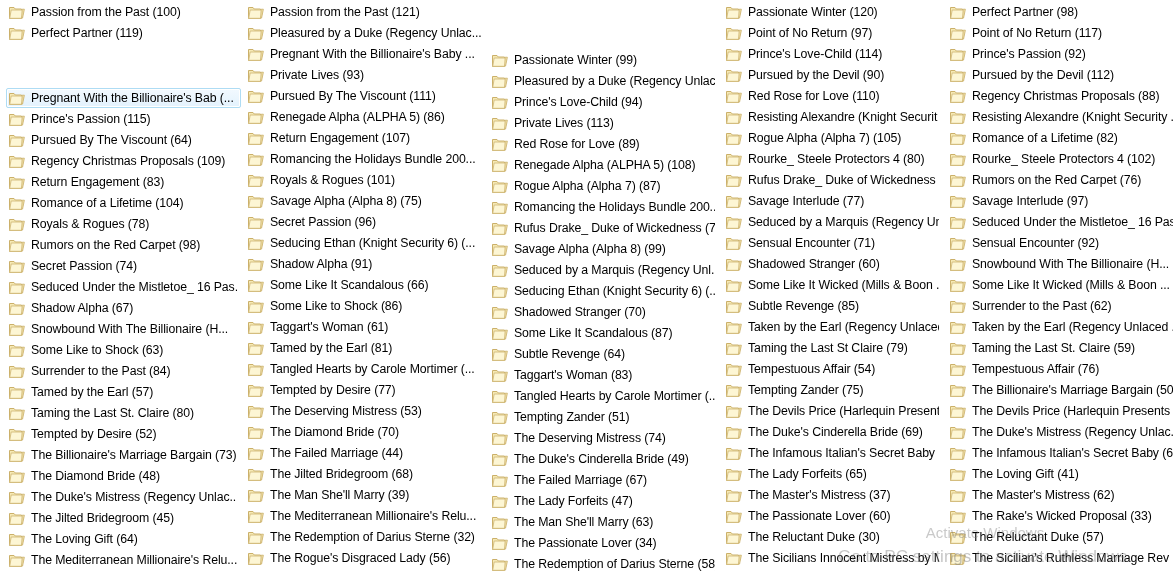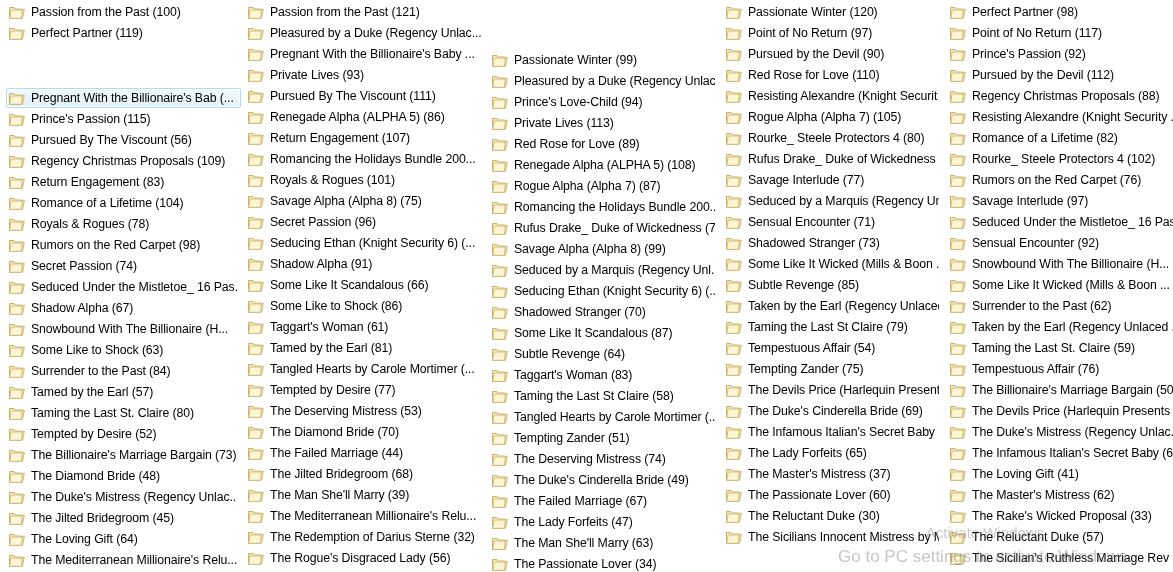--- a/index.html
+++ b/index.html
@@ -148,21 +148,21 @@
         <span class="file-label">Prince's Passion (115)</span>
       </div>
       <div class="file-item">
         <span class="folder-icon">
           <svg width="16" height="15" viewBox="0 0 16 15" xmlns="http://www.w3.org/2000/svg">
             <path d="M0.5 2.5 L0.5 13.5 L12.5 13.5 L12.5 4.0 L6.3 4.0 L5.0 2.5 Z" fill="#f6e9b4" stroke="#cbb06a" stroke-width="1"></path>
             <path d="M2.2 5.0 L14.6 5.0 L12.9 13.3 L0.7 13.3 Z" fill="#fdf6d4" stroke="#d3bb7d" stroke-width="0.9"></path>
             <path d="M13.2 4.2 L15.4 4.2 L13.6 13.0 L12.6 13.0 Z" fill="#efe0a6" stroke="#cdb370" stroke-width="0.8"></path>
           </svg>
         </span>
-        <span class="file-label">Pursued By The Viscount (56)</span>
+        <span class="file-label">Pursued By The Viscount (64)</span>
       </div>
       <div class="file-item">
         <span class="folder-icon">
           <svg width="16" height="15" viewBox="0 0 16 15" xmlns="http://www.w3.org/2000/svg">
             <path d="M0.5 2.5 L0.5 13.5 L12.5 13.5 L12.5 4.0 L6.3 4.0 L5.0 2.5 Z" fill="#f6e9b4" stroke="#cbb06a" stroke-width="1"></path>
             <path d="M2.2 5.0 L14.6 5.0 L12.9 13.3 L0.7 13.3 Z" fill="#fdf6d4" stroke="#d3bb7d" stroke-width="0.9"></path>
             <path d="M13.2 4.2 L15.4 4.2 L13.6 13.0 L12.6 13.0 Z" fill="#efe0a6" stroke="#cdb370" stroke-width="0.8"></path>
           </svg>
         </span>
         <span class="file-label">Regency Christmas Proposals (109)</span>
@@ -802,30 +802,20 @@
         <span class="file-label">Taggart's Woman (83)</span>
       </div>
       <div class="file-item">
         <span class="folder-icon">
           <svg width="16" height="15" viewBox="0 0 16 15" xmlns="http://www.w3.org/2000/svg">
             <path d="M0.5 2.5 L0.5 13.5 L12.5 13.5 L12.5 4.0 L6.3 4.0 L5.0 2.5 Z" fill="#f6e9b4" stroke="#cbb06a" stroke-width="1"></path>
             <path d="M2.2 5.0 L14.6 5.0 L12.9 13.3 L0.7 13.3 Z" fill="#fdf6d4" stroke="#d3bb7d" stroke-width="0.9"></path>
             <path d="M13.2 4.2 L15.4 4.2 L13.6 13.0 L12.6 13.0 Z" fill="#efe0a6" stroke="#cdb370" stroke-width="0.8"></path>
           </svg>
         </span>
-        <span class="file-label">Taming the Last St Claire (58)</span>
-      </div>
-      <div class="file-item">
-        <span class="folder-icon">
-          <svg width="16" height="15" viewBox="0 0 16 15" xmlns="http://www.w3.org/2000/svg">
-            <path d="M0.5 2.5 L0.5 13.5 L12.5 13.5 L12.5 4.0 L6.3 4.0 L5.0 2.5 Z" fill="#f6e9b4" stroke="#cbb06a" stroke-width="1"></path>
-            <path d="M2.2 5.0 L14.6 5.0 L12.9 13.3 L0.7 13.3 Z" fill="#fdf6d4" stroke="#d3bb7d" stroke-width="0.9"></path>
-            <path d="M13.2 4.2 L15.4 4.2 L13.6 13.0 L12.6 13.0 Z" fill="#efe0a6" stroke="#cdb370" stroke-width="0.8"></path>
-          </svg>
-        </span>
         <span class="file-label">Tangled Hearts by Carole Mortimer (...</span>
       </div>
       <div class="file-item">
         <span class="folder-icon">
           <svg width="16" height="15" viewBox="0 0 16 15" xmlns="http://www.w3.org/2000/svg">
             <path d="M0.5 2.5 L0.5 13.5 L12.5 13.5 L12.5 4.0 L6.3 4.0 L5.0 2.5 Z" fill="#f6e9b4" stroke="#cbb06a" stroke-width="1"></path>
             <path d="M2.2 5.0 L14.6 5.0 L12.9 13.3 L0.7 13.3 Z" fill="#fdf6d4" stroke="#d3bb7d" stroke-width="0.9"></path>
             <path d="M13.2 4.2 L15.4 4.2 L13.6 13.0 L12.6 13.0 Z" fill="#efe0a6" stroke="#cdb370" stroke-width="0.8"></path>
           </svg>
         </span>
@@ -934,20 +924,30 @@
         <span class="file-label">Point of No Return (97)</span>
       </div>
       <div class="file-item">
         <span class="folder-icon">
           <svg width="16" height="15" viewBox="0 0 16 15" xmlns="http://www.w3.org/2000/svg">
             <path d="M0.5 2.5 L0.5 13.5 L12.5 13.5 L12.5 4.0 L6.3 4.0 L5.0 2.5 Z" fill="#f6e9b4" stroke="#cbb06a" stroke-width="1"></path>
             <path d="M2.2 5.0 L14.6 5.0 L12.9 13.3 L0.7 13.3 Z" fill="#fdf6d4" stroke="#d3bb7d" stroke-width="0.9"></path>
             <path d="M13.2 4.2 L15.4 4.2 L13.6 13.0 L12.6 13.0 Z" fill="#efe0a6" stroke="#cdb370" stroke-width="0.8"></path>
           </svg>
         </span>
+        <span class="file-label">Prince's Love-Child (114)</span>
+      </div>
+      <div class="file-item">
+        <span class="folder-icon">
+          <svg width="16" height="15" viewBox="0 0 16 15" xmlns="http://www.w3.org/2000/svg">
+            <path d="M0.5 2.5 L0.5 13.5 L12.5 13.5 L12.5 4.0 L6.3 4.0 L5.0 2.5 Z" fill="#f6e9b4" stroke="#cbb06a" stroke-width="1"></path>
+            <path d="M2.2 5.0 L14.6 5.0 L12.9 13.3 L0.7 13.3 Z" fill="#fdf6d4" stroke="#d3bb7d" stroke-width="0.9"></path>
+            <path d="M13.2 4.2 L15.4 4.2 L13.6 13.0 L12.6 13.0 Z" fill="#efe0a6" stroke="#cdb370" stroke-width="0.8"></path>
+          </svg>
+        </span>
         <span class="file-label">Pursued by the Devil (90)</span>
       </div>
       <div class="file-item">
         <span class="folder-icon">
           <svg width="16" height="15" viewBox="0 0 16 15" xmlns="http://www.w3.org/2000/svg">
             <path d="M0.5 2.5 L0.5 13.5 L12.5 13.5 L12.5 4.0 L6.3 4.0 L5.0 2.5 Z" fill="#f6e9b4" stroke="#cbb06a" stroke-width="1"></path>
             <path d="M2.2 5.0 L14.6 5.0 L12.9 13.3 L0.7 13.3 Z" fill="#fdf6d4" stroke="#d3bb7d" stroke-width="0.9"></path>
             <path d="M13.2 4.2 L15.4 4.2 L13.6 13.0 L12.6 13.0 Z" fill="#efe0a6" stroke="#cdb370" stroke-width="0.8"></path>
           </svg>
         </span>
@@ -1024,21 +1024,21 @@
         <span class="file-label">Sensual Encounter (71)</span>
       </div>
       <div class="file-item">
         <span class="folder-icon">
           <svg width="16" height="15" viewBox="0 0 16 15" xmlns="http://www.w3.org/2000/svg">
             <path d="M0.5 2.5 L0.5 13.5 L12.5 13.5 L12.5 4.0 L6.3 4.0 L5.0 2.5 Z" fill="#f6e9b4" stroke="#cbb06a" stroke-width="1"></path>
             <path d="M2.2 5.0 L14.6 5.0 L12.9 13.3 L0.7 13.3 Z" fill="#fdf6d4" stroke="#d3bb7d" stroke-width="0.9"></path>
             <path d="M13.2 4.2 L15.4 4.2 L13.6 13.0 L12.6 13.0 Z" fill="#efe0a6" stroke="#cdb370" stroke-width="0.8"></path>
           </svg>
         </span>
-        <span class="file-label">Shadowed Stranger (73)</span>
+        <span class="file-label">Shadowed Stranger (60)</span>
       </div>
       <div class="file-item">
         <span class="folder-icon">
           <svg width="16" height="15" viewBox="0 0 16 15" xmlns="http://www.w3.org/2000/svg">
             <path d="M0.5 2.5 L0.5 13.5 L12.5 13.5 L12.5 4.0 L6.3 4.0 L5.0 2.5 Z" fill="#f6e9b4" stroke="#cbb06a" stroke-width="1"></path>
             <path d="M2.2 5.0 L14.6 5.0 L12.9 13.3 L0.7 13.3 Z" fill="#fdf6d4" stroke="#d3bb7d" stroke-width="0.9"></path>
             <path d="M13.2 4.2 L15.4 4.2 L13.6 13.0 L12.6 13.0 Z" fill="#efe0a6" stroke="#cdb370" stroke-width="0.8"></path>
           </svg>
         </span>
         <span class="file-label">Some Like It Wicked (Mills &amp; Boon ...</span>

